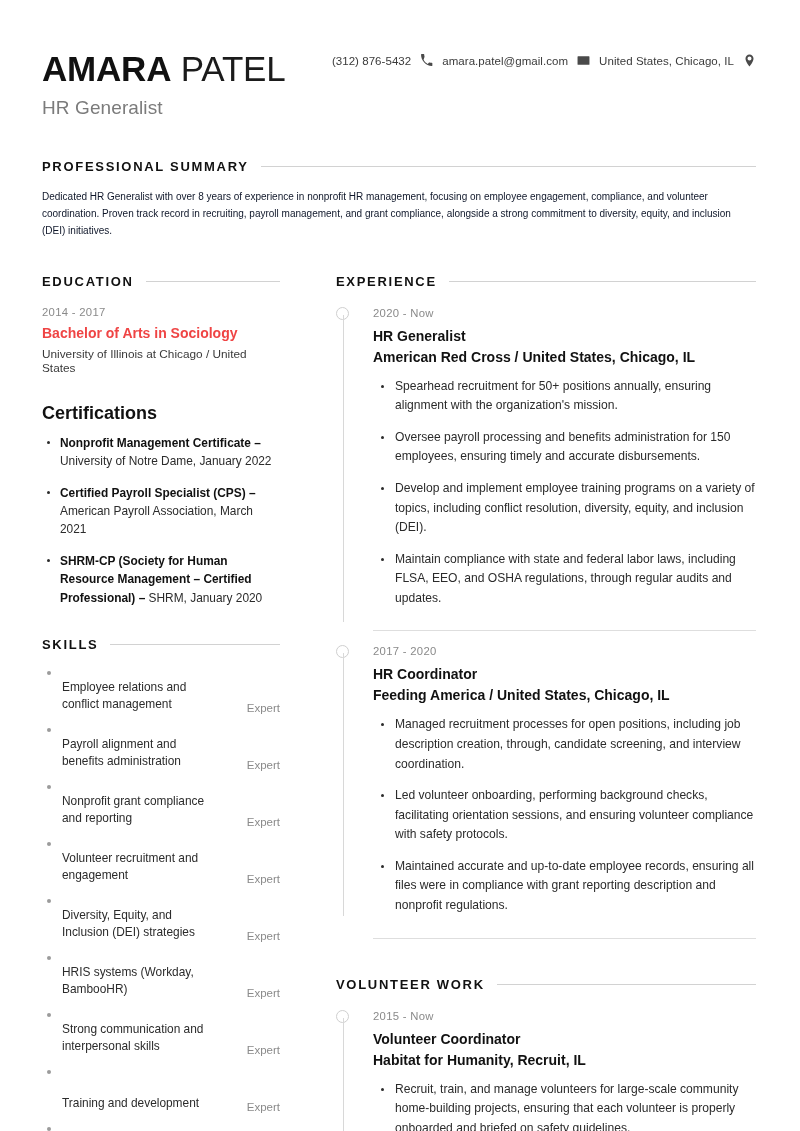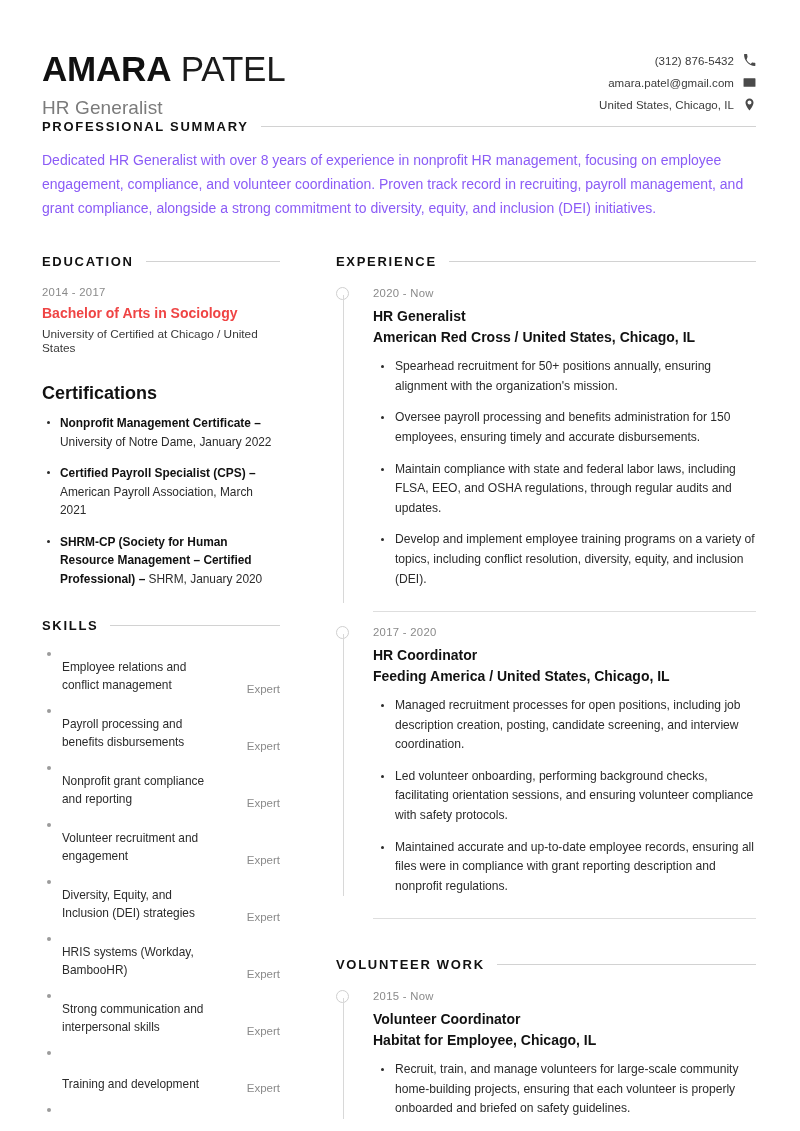--- a/index.html
+++ b/index.html
@@ -42,21 +42,21 @@
   .job-title {
     margin-top: 10px;
     font-size: 19px;
     font-weight: 400;
     color: #7b7b7b;
     letter-spacing: 0.1px;
   }
   .contact {
     padding-top: 6px;
     display: flex;
-    flex-direction: column;
+    flex-direction: row;
     gap: 9px;
     align-items: flex-end;
   }
   .contact-row {
     display: flex;
     align-items: center;
     justify-content: flex-end;
     gap: 9px;
     font-size: 11.5px;
     color: #3a3a3a;
@@ -87,26 +87,26 @@
     color: #111111;
     white-space: nowrap;
   }
   .section-head .rule {
     flex: 1 1 auto;
     height: 1px;
     background: #d2d2d2;
   }
 
   
-  .summary-block { }
+  .summary-block { margin-top: 40px; }
   .summary-text {
     margin-top: 14px;
-    font-size: 14px;
+    font-size: 10px;
     line-height: 1.72;
-    color: #8b5cf6;
+    color: #0f172a;
     max-width: 716px;
   }
 
   
   .columns {
     display: flex;
     margin-top: 34px;
     align-items: flex-start;
   }
   .col-left { width: 238px; flex: none; }
@@ -328,21 +328,21 @@
     <div class="col-left">
 
       <div>
         <div class="section-head">
           <h2>EDUCATION</h2>
           <span class="rule"></span>
         </div>
         <div class="edu-entry">
           <div class="date-range">2014 - 2017</div>
           <div class="edu-degree">Bachelor of Arts in Sociology</div>
-          <div class="edu-school">University of Certified at Chicago / United States</div>
+          <div class="edu-school">University of Illinois at Chicago / United States</div>
         </div>
       </div>
 
       <div class="cert-block">
         <div class="cert-title">Certifications</div>
         <ul class="cert-list">
           <li class="cert-item"><b>Nonprofit Management Certificate –</b> <span>University of Notre Dame, January 2022</span></li>
           <li class="cert-item"><b>Certified Payroll Specialist (CPS) –</b> <span>American Payroll Association, March 2021</span></li>
           <li class="cert-item"><b>SHRM-CP (Society for Human Resource Management – Certified Professional) –</b> <span>SHRM, January 2020</span></li>
         </ul>
@@ -352,21 +352,21 @@
         <div class="section-head">
           <h2>SKILLS</h2>
           <span class="rule"></span>
         </div>
         <ul class="skills-list">
           <li class="skill-item">
               <span class="skill-name">Employee relations and conflict management</span>
               <span class="skill-level">Expert</span>
             </li>
           <li class="skill-item">
-              <span class="skill-name">Payroll processing and benefits disbursements</span>
+              <span class="skill-name">Payroll alignment and benefits administration</span>
               <span class="skill-level">Expert</span>
             </li>
           <li class="skill-item">
               <span class="skill-name">Nonprofit grant compliance and reporting</span>
               <span class="skill-level">Expert</span>
             </li>
           <li class="skill-item">
               <span class="skill-name">Volunteer recruitment and engagement</span>
               <span class="skill-level">Expert</span>
             </li>
@@ -410,56 +410,56 @@
 
           <div class="tl-entry">
             <span class="tl-dot"></span>
             <span class="tl-line"></span>
             <div class="date-range">2020 - Now</div>
             <div class="tl-role">HR Generalist</div>
             <div class="tl-org">American Red Cross / United States, Chicago, IL</div>
             <ul class="tl-bullets">
               <li>Spearhead recruitment for 50+ positions annually, ensuring alignment with the organization's mission.</li>
               <li>Oversee payroll processing and benefits administration for 150 employees, ensuring timely and accurate disbursements.</li>
+              <li>Develop and implement employee training programs on a variety of topics, including conflict resolution, diversity, equity, and inclusion (DEI).</li>
               <li>Maintain compliance with state and federal labor laws, including FLSA, EEO, and OSHA regulations, through regular audits and updates.</li>
-              <li>Develop and implement employee training programs on a variety of topics, including conflict resolution, diversity, equity, and inclusion (DEI).</li>
             </ul>
           </div>
 
           <div class="tl-divider"></div>
 
           <div class="tl-entry last">
             <span class="tl-dot"></span>
             <span class="tl-line"></span>
             <div class="date-range">2017 - 2020</div>
             <div class="tl-role">HR Coordinator</div>
             <div class="tl-org">Feeding America / United States, Chicago, IL</div>
             <ul class="tl-bullets">
-              <li>Managed recruitment processes for open positions, including job description creation, posting, candidate screening, and interview coordination.</li>
+              <li>Managed recruitment processes for open positions, including job description creation, through, candidate screening, and interview coordination.</li>
               <li>Led volunteer onboarding, performing background checks, facilitating orientation sessions, and ensuring volunteer compliance with safety protocols.</li>
               <li>Maintained accurate and up-to-date employee records, ensuring all files were in compliance with grant reporting description and nonprofit regulations.</li>
             </ul>
           </div>
 
           <div class="tl-divider"></div>
         </div>
       </div>
 
       <div class="tl-section">
         <div class="section-head">
           <h2>VOLUNTEER WORK</h2>
           <span class="rule"></span>
         </div>
         <div class="tl-list">
           <div class="tl-entry last">
             <span class="tl-dot"></span>
             <span class="tl-line"></span>
             <div class="date-range">2015 - Now</div>
             <div class="tl-role">Volunteer Coordinator</div>
-            <div class="tl-org">Habitat for Employee, Chicago, IL</div>
+            <div class="tl-org">Habitat for Humanity, Recruit, IL</div>
             <ul class="tl-bullets">
               <li>Recruit, train, and manage volunteers for large-scale community home-building projects, ensuring that each volunteer is properly onboarded and briefed on safety guidelines.</li>
 
             </ul>
           </div>
 
         </div>
       </div>
 
     </div>

